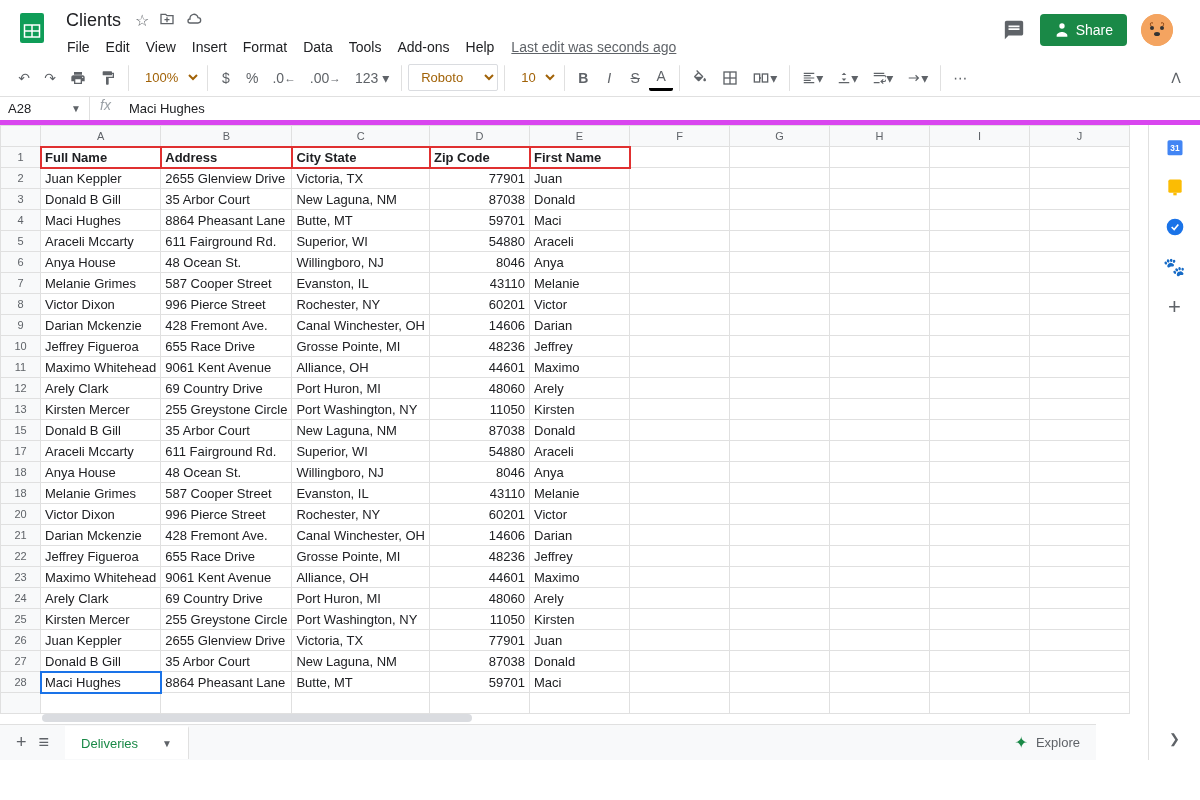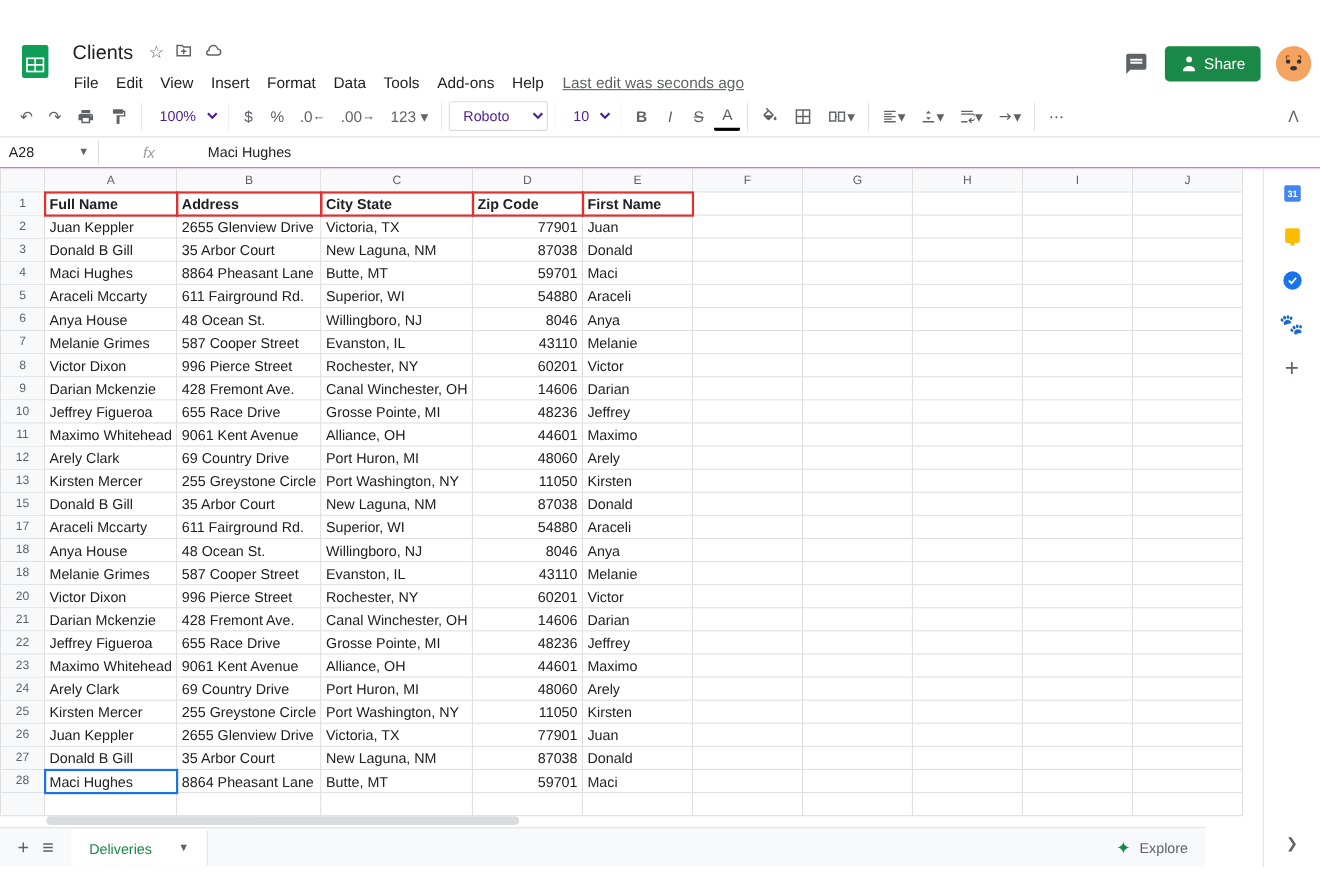--- a/index.html
+++ b/index.html
@@ -1,44 +1,44 @@
 <!DOCTYPE html>
 <html><head>
 <meta charset="utf-8">
 <style>
 * { margin:0; padding:0; box-sizing:border-box; }
 body { font-family: Arial, sans-serif; font-size:13px; color:#202124; overflow:hidden; width:1200px; height:800px; background:#fff; }
-.header { display:flex; align-items:flex-start; padding:8px 8px 0 12px;margin-top:28px; }
+.header { display:flex; align-items:flex-start; padding:8px 27px 0 12px; }
 .logo { width:40px; height:40px; margin-right:8px; display:flex; align-items:center; justify-content:center; }
 .logo svg { width:36px; height:36px; }
 .title-area { flex:1; }
 .title-row { display:flex; align-items:center; gap:8px; }
 .doc-title { font-size:18px; color:#202124; padding:2px 6px; }
 .title-icons { display:flex; gap:10px; color:#5f6368; }
 .title-icons span { cursor:pointer; font-size:16px; }
 .menubar { display:flex; gap:2px; margin-top:2px; align-items:center; }
 .menubar .mi { padding:4px 7px; font-size:14px; color:#202124; cursor:pointer; border-radius:3px; }
 .last-edit { text-decoration:underline; color:#5f6368; font-size:14px; margin-left:8px; cursor:pointer; }
 .header-right { display:flex; align-items:center; gap:14px; padding-top:6px;justify-content:flex-end; }
 .comment-icon { width:24px; height:24px; color:#5f6368; cursor:pointer; display:flex; align-items:center; justify-content:center; }
 .share-btn { background:#1a8947; color:#fff; border:none; border-radius:4px; padding:8px 14px; font-size:14px; font-weight:500; display:flex; align-items:center; gap:6px; cursor:pointer; }
 .avatar { width:32px; height:32px; border-radius:50%; background:#f4a460; display:flex; align-items:center; justify-content:center; overflow:hidden; }
 .toolbar { display:flex; align-items:center; padding:4px 12px; border-bottom:1px solid #e0e0e0; gap:2px; min-height:38px; }
 .tb { padding:4px 6px; color:#5f6368; cursor:pointer; border-radius:2px; display:flex; align-items:center; justify-content:center; min-width:24px; height:26px; font-size:14px; }
 .tb.sep { border-left:1px solid #e0e0e0; margin:0 4px; padding:0; min-width:1px; }
-.tb-select { padding:2px 6px; border:none; background:transparent; font-size:13px; color:#4c1d95; cursor:pointer; }
+.tb-select { padding:2px 6px; border:none; background:transparent; font-size:13px; color:#a16207; cursor:pointer; }
 .zoom-sel { min-width:60px; }
 .font-sel { min-width:90px; border:1px solid #dadce0; border-radius:2px; padding:4px 8px; }
 .size-sel { min-width:40px; }
 .tb-bold { font-weight:bold; }
 .tb-italic { font-style:italic; }
 .tb-strike { text-decoration:line-through; }
 .text-color { border-bottom:3px solid #000; }
 .collapse { margin-left:auto; }
-.namebox-row { display:flex; align-items:center; border-bottom:1px solid #d946ef; height:28px;gap:30px; }
+.namebox-row { display:flex; border-bottom:5px solid #d946ef; height:28px; }
 .namebox { width:90px; padding:4px 8px; border-right:1px solid #e0e0e0; font-size:13px; display:flex; align-items:center; justify-content:space-between; }
 .namebox-dd { color:#5f6368; font-size:10px; }
 .fx { padding:0 10px; color:#9aa0a6; font-style:italic; font-size:14px; }
 .formula { flex:1; padding:4px 8px; font-size:13px; }
 .main { display:flex; height:calc(800px - 165px); }
 .grid-area { flex:1; overflow:hidden; position:relative; display:flex; flex-direction:column; }
 .grid-scroll { flex:1; overflow:auto; position:relative; }
 table { border-collapse:collapse; table-layout:fixed; }
 th, td { border:1px solid #e0e0e0; font-size:13px; height:21px; padding:0 4px; overflow:hidden; white-space:nowrap; text-align:left; vertical-align:middle; }
 th { background:#f8f9fa; font-weight:normal; color:#5f6368; text-align:center; font-size:11px; position:sticky; }

